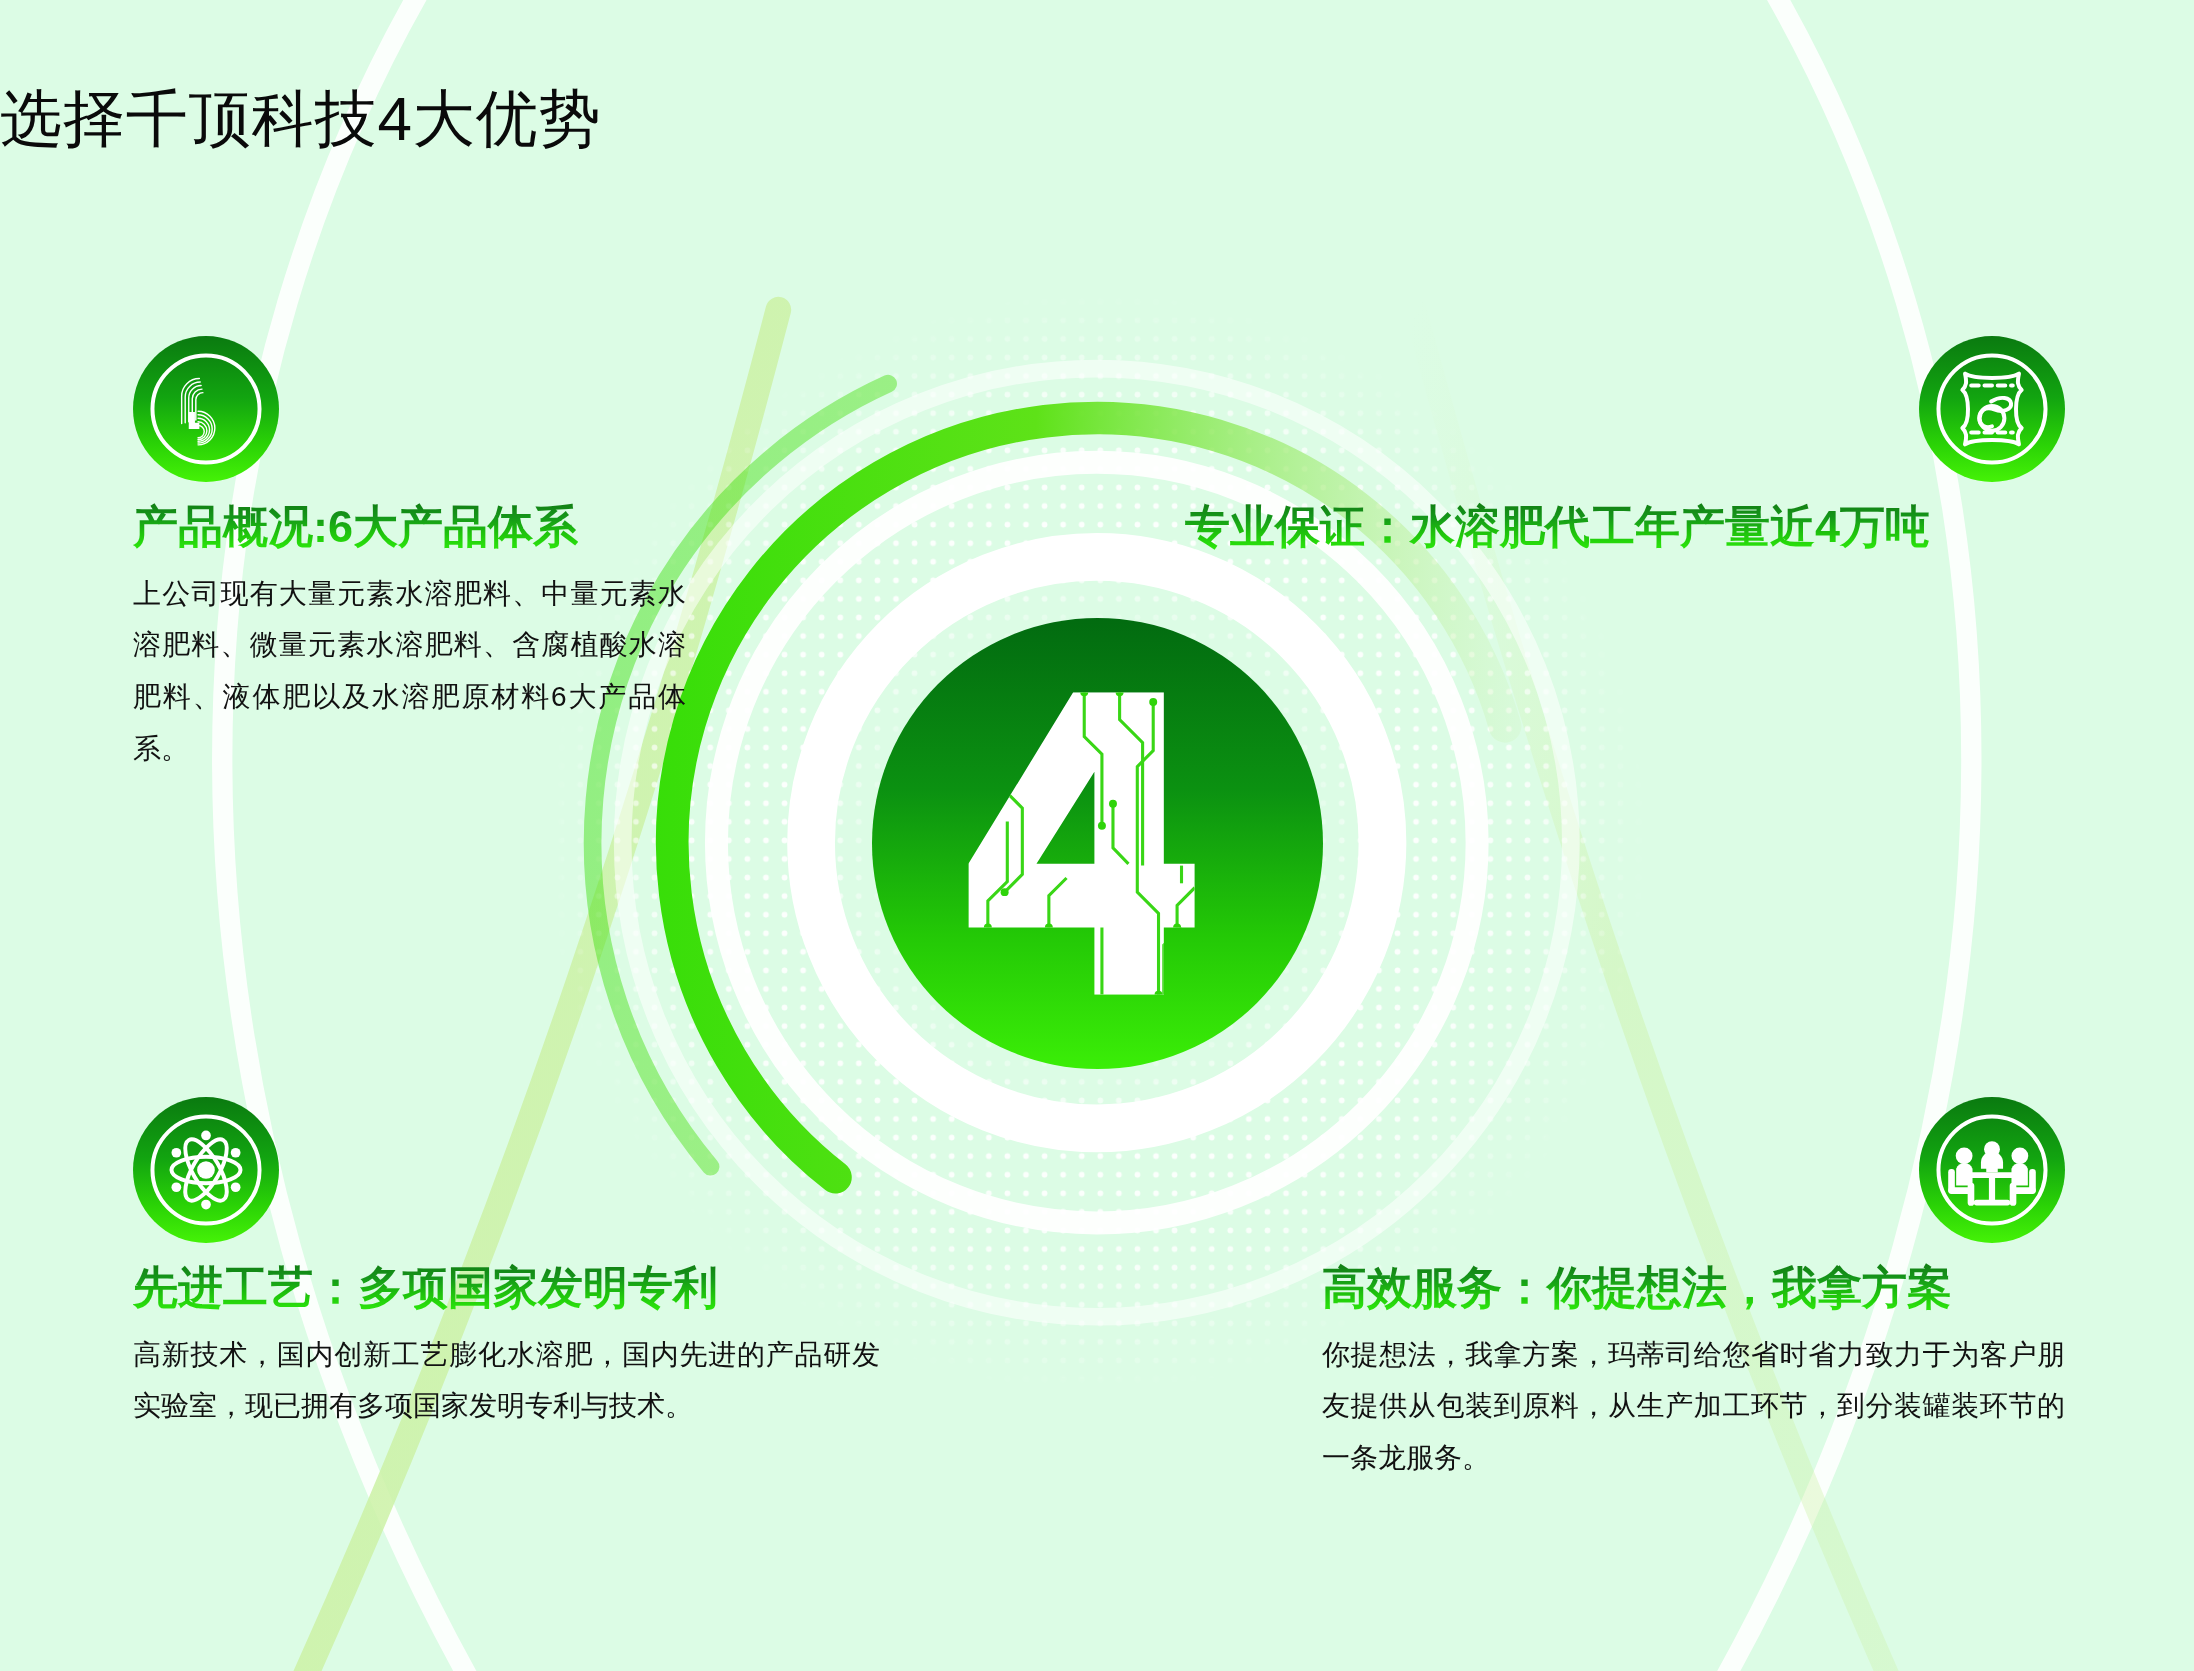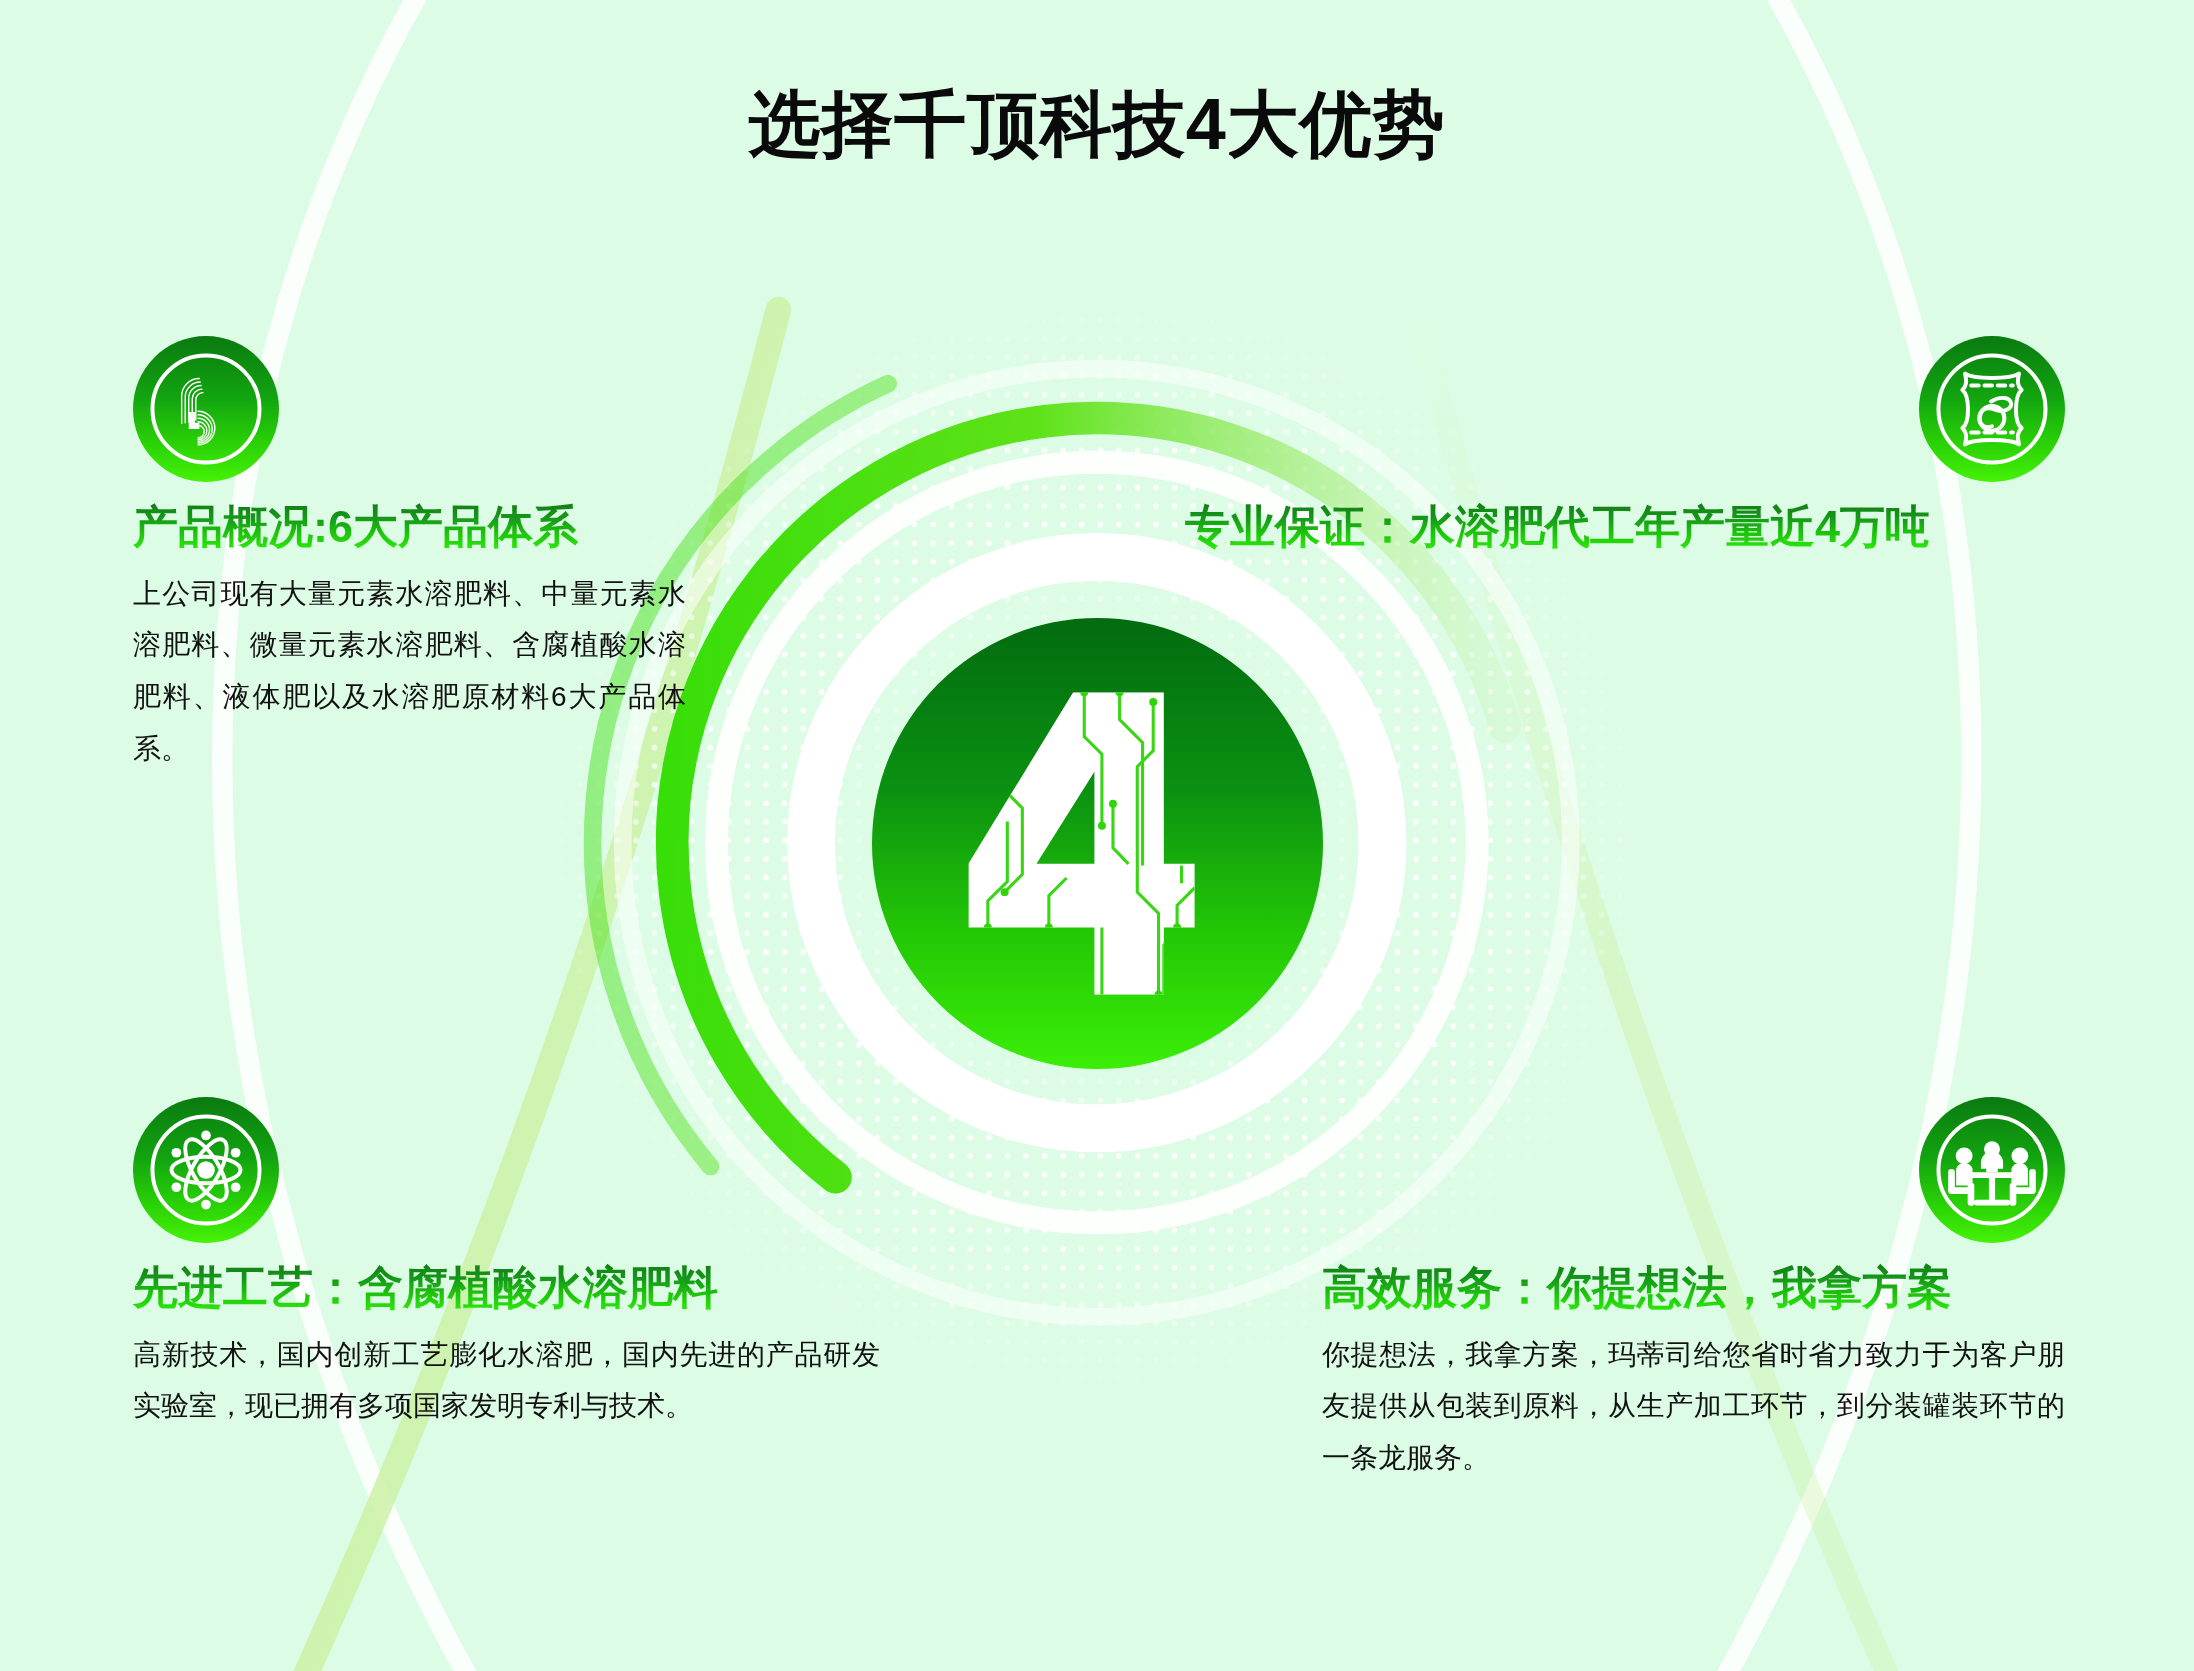--- a/index.html
+++ b/index.html
@@ -13,24 +13,23 @@
   #stage{position:absolute;inset:0;overflow:hidden;}
 
   
   .bg-layer{position:absolute;inset:0;pointer-events:none;}
   .bg-svg{position:absolute;left:0;top:0;width:2194px;height:1672px;}
 
   
   .title{
     position:absolute;
     left:0;right:0;top:88px;
-    text-align:center;
-    font-size:72px;
+    font-size:62px;
     line-height:1.0;
-    font-weight:bold;
+    font-weight:normal;
     color:#0a0a0a;
     letter-spacing:0.9px;
     white-space:nowrap;
     z-index:40;
   }
 
   
   .center-wrap{
     position:absolute;
     left:1097px;top:843px;
@@ -271,21 +270,21 @@
             <circle cx="165" cy="87" r="11"></circle>
             <circle cx="165" cy="243" r="11"></circle>
             <circle cx="98" cy="126" r="11"></circle>
             <circle cx="232" cy="204" r="11"></circle>
             <circle cx="98" cy="204" r="11"></circle>
             <circle cx="232" cy="126" r="11"></circle>
           </g>
         </svg>
       </div>
     </div>
-    <div class="q-head">先进工艺：含腐植酸水溶肥料</div>
+    <div class="q-head">先进工艺：多项国家发明专利</div>
     <div class="q-body">高新技术，国内创新工艺膨化水溶肥，国内先进的产品研发实验室，现已拥有多项国家发明专利与技术。</div>
   </div>
 
   <div class="quad q-br">
     <div class="icon-row">
       <div class="icon-badge">
         <svg width="146" height="146" viewBox="0 0 330 330" xmlns="http://www.w3.org/2000/svg">
           <circle cx="165" cy="165" r="121" fill="none" stroke="#ffffff" stroke-width="9"></circle>
           <g fill="#ffffff">
 

